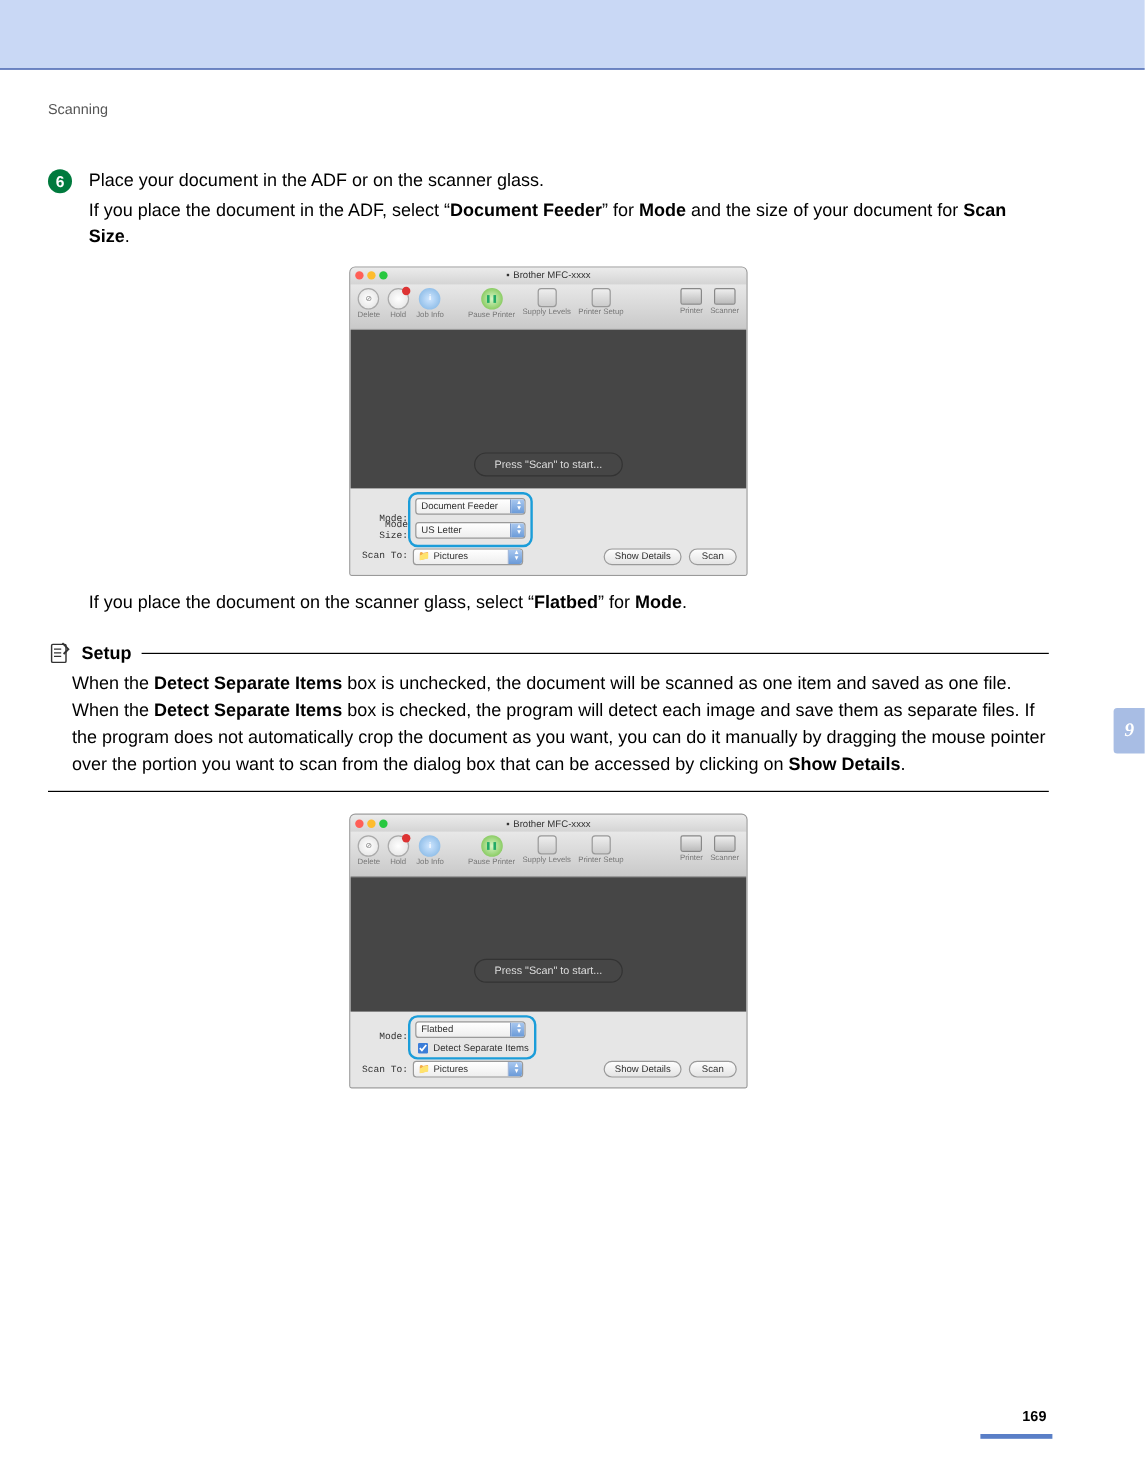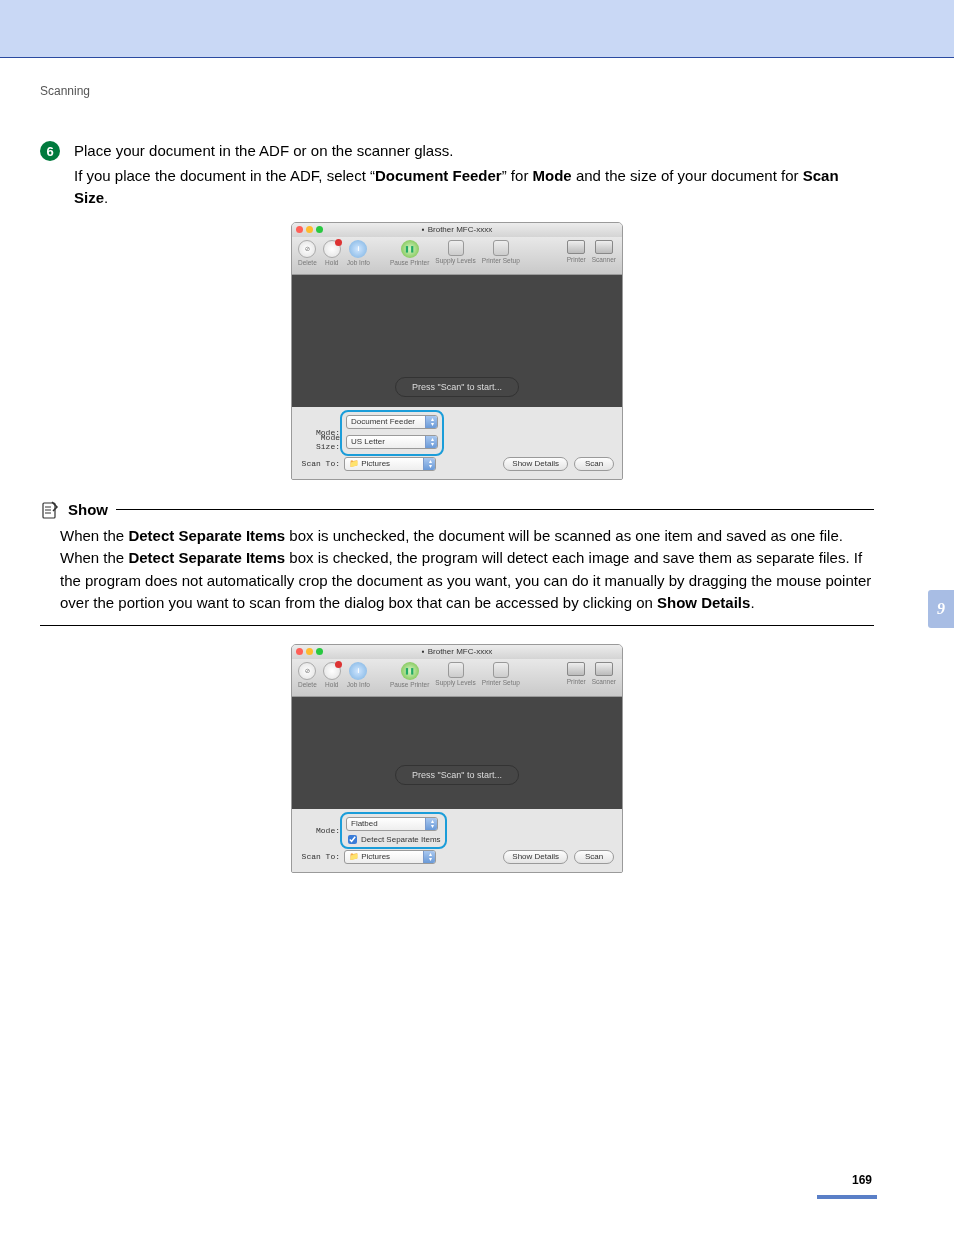--- a/index.html
+++ b/index.html
@@ -282,31 +282,34 @@
       </div>
       <div class="ctrl-label">Scan To:</div>
       <div class="mac-select"><span>📁 </span><span>Pictures</span><span class="arrows">▴<br>▾</span></div>
       <div class="btn-row">
         <div class="mac-btn">Show Details</div>
         <div class="mac-btn" style="min-width:40px;">Scan</div>
       </div>
     </div>
   </div>
 
+  <div class="body-text">
+    <span>If you place the document on the scanner glass, select “</span><b>Flatbed</b><span>” for </span><b>Mode</b><span>.</span>
+  </div>
 
   <div class="note-block">
     <div class="note-header">
       <svg class="note-icon" viewBox="0 0 20 20">
         <rect x="3" y="3" width="12" height="15" rx="1" fill="none" stroke="#333" stroke-width="1.2"></rect>
         <path d="M12 2 L17 7 L13 11" fill="none" stroke="#333" stroke-width="1.5"></path>
         <line x1="5" y1="7" x2="11" y2="7" stroke="#333"></line>
         <line x1="5" y1="10" x2="11" y2="10" stroke="#333"></line>
         <line x1="5" y1="13" x2="11" y2="13" stroke="#333"></line>
       </svg>
-      <span class="note-title">Show</span>
+      <span class="note-title">Setup</span>
       <div class="note-line"></div>
     </div>
     <div class="note-text">
       <span>When the </span><b>Detect Separate Items</b><span> box is unchecked, the document will be scanned as one item and saved as one file. When the </span><b>Detect Separate Items</b><span> box is checked, the program will detect each image and save them as separate files. If the program does not automatically crop the document as you want, you can do it manually by dragging the mouse pointer over the portion you want to scan from the dialog box that can be accessed by clicking on </span><b>Show Details</b><span>.</span>
     </div>
     <div class="note-end-line"></div>
   </div>
 
   <div class="mac-window" style="margin-top:18px;">
     <div class="mac-titlebar">

